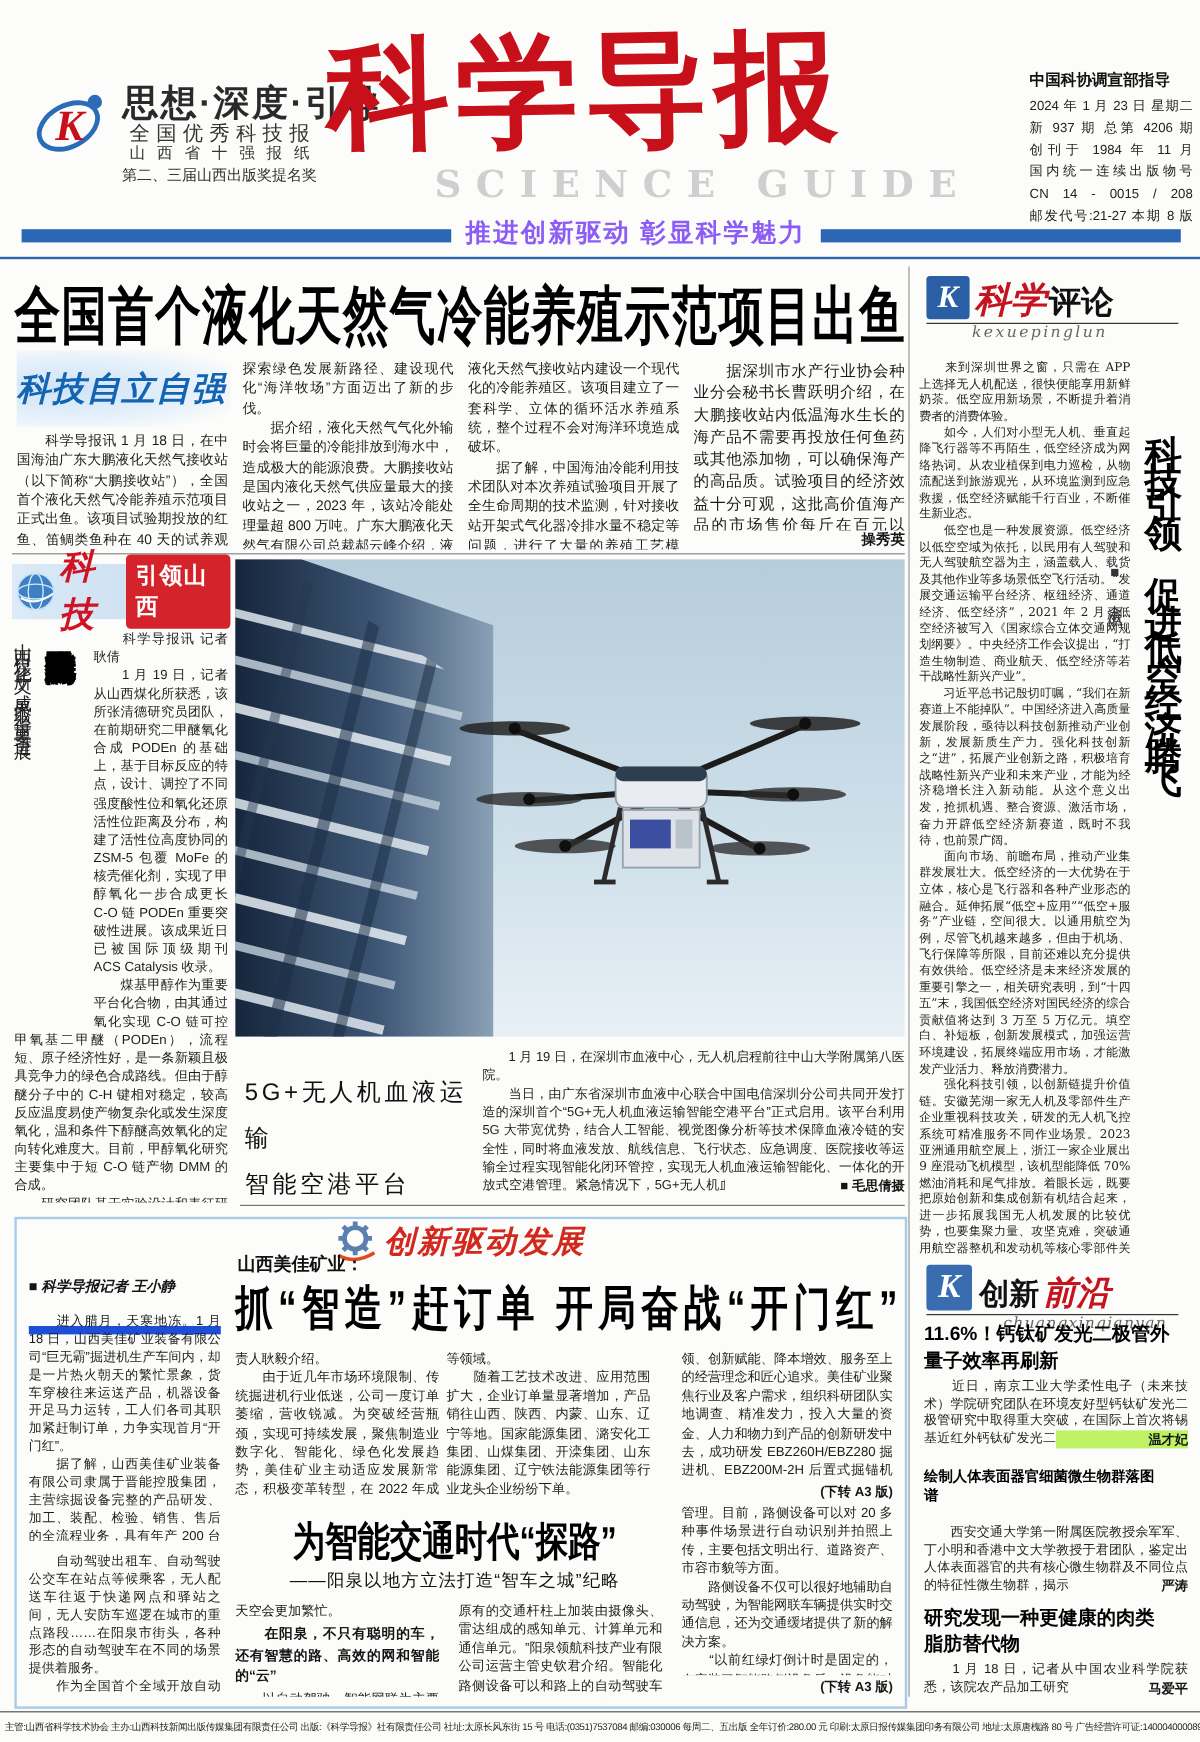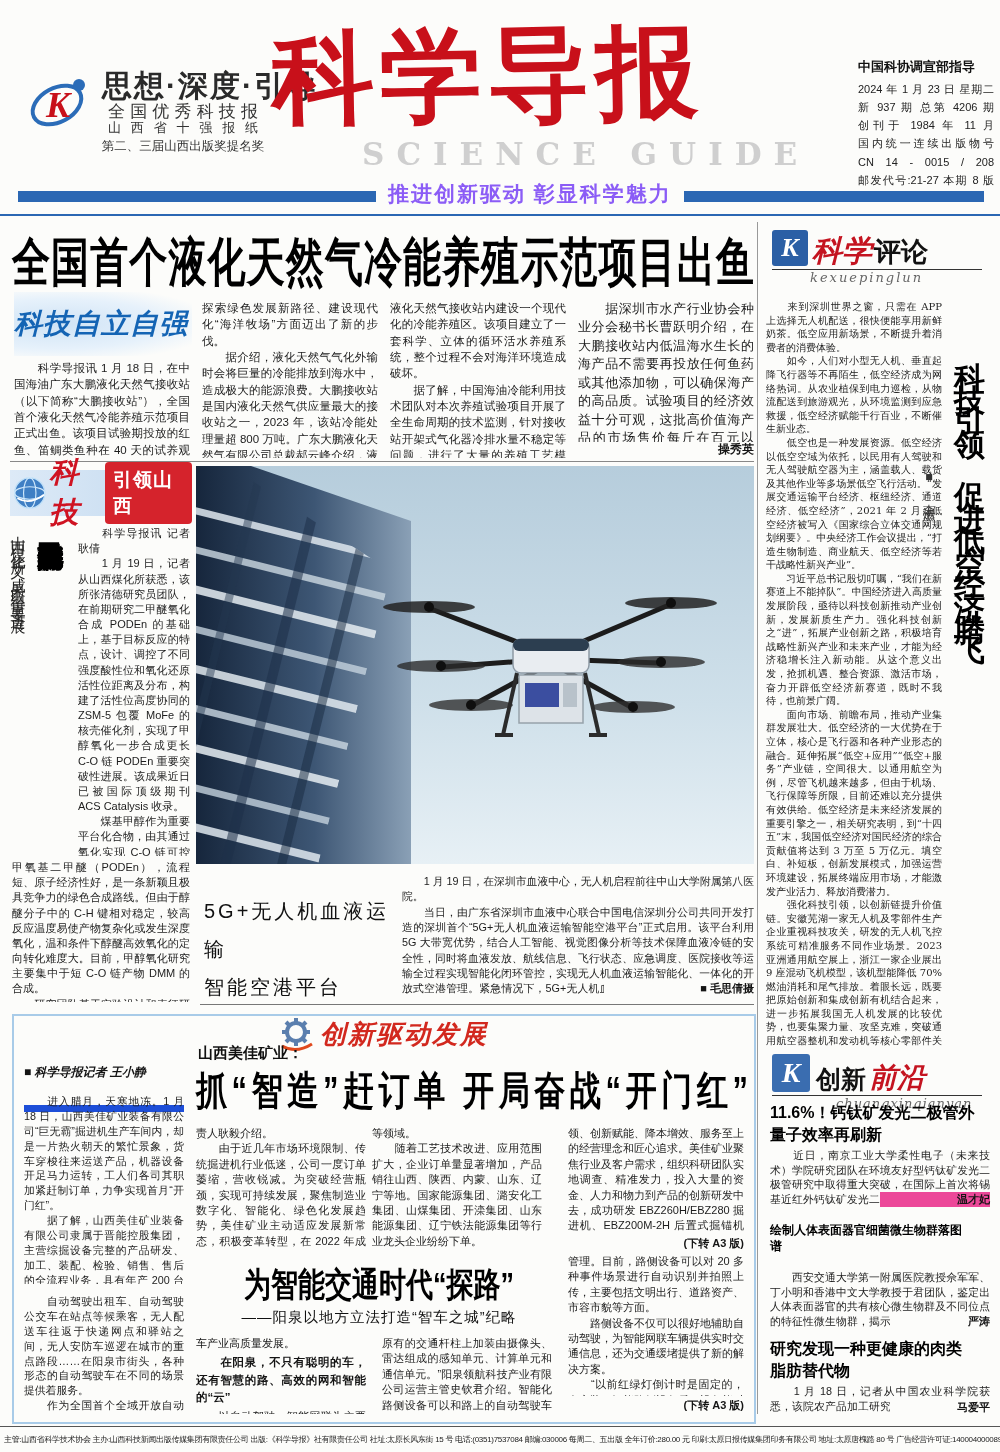--- a/index.html
+++ b/index.html
@@ -202,21 +202,21 @@
 　　截至上年末，公司营业收入同比增长 75.86%，利润总额同比增长 3532.74%，超额完成全年任务目标。实现产值收入创新高，描绘出产能、效益双增长曲线，交出一份漂亮的成绩单。
 　　成绩的背后是美佳矿业坚持工艺统</div>
 <div class="abs flow" style="left:568px;top:1126px;width:176px;height:108px;font-size:11px;line-height:1.4;">领、创新赋能、降本增效、服务至上的经营理念和匠心追求。美佳矿业聚焦行业及客户需求，组织科研团队实地调查、精准发力，投入大量的资金、人力和物力到产品的创新研发中去，成功研发 EBZ260H/EBZ280 掘进机、EBZ200M-2H 后置式掘锚机等满足市场需求的高新技术产品，并荣获省级“专精特新”中小企业荣誉称号。同时，完善正向激励制度，鼓励生产一线员工创新思维刻苦钻研，依托于实践中的经验和灵感，创造出更多既实用又接地气的小发明、小妙招，实现降本增效。</div>
 <div class="abs bb" style="left:568px;top:1236px;width:176px;font-size:11px;text-align:right;">(下转 A3 版)</div>
 
 <div class="abs" style="left:196px;top:1262px;width:366px;font-size:27px;font-weight:900;color:#000;text-align:center;
             transform:scaleY(1.25);transform-origin:left top;white-space:nowrap;">为智能交通时代“探路”</div>
 <div class="abs" style="left:196px;top:1308px;width:366px;font-size:14.5px;color:#111;text-align:center;letter-spacing:1px;">——阳泉以地方立法打造“智车之城”纪略</div>
 
 <div class="abs" style="left:196px;top:1336px;width:170px;height:78px;overflow:hidden;">
-  <div class="just" style="font-size:11px;line-height:1.4;">车产业高质量发展。</div>
+  <div class="just" style="font-size:11px;line-height:1.4;">天空会更加繁忙。</div>
   <div class="bb just" style="font-size:11.5px;line-height:1.5;margin:3px 0;">　　在阳泉，不只有聪明的车，还有智慧的路、高效的网和智能的“云”</div>
   <div class="just" style="font-size:11px;line-height:1.4;">　　以自动驾驶、智能网联为主要特征的智能交通时代已经到来。“阳泉市已在主城区 50 个路口建设了智能化路侧设备，即在</div>
 </div>
 <div class="abs flow" style="left:382px;top:1336px;width:170px;height:78px;font-size:11px;line-height:1.4;">原有的交通杆柱上加装由摄像头、雷达组成的感知单元、计算单元和通信单元。”阳泉领航科技产业有限公司运营主管史钦君介绍。智能化路侧设备可以和路上的自动驾驶车配合，一静一动地对城市进行 360 度全方位扫描，用数据实现城市交通精准治理，并由交通延伸至智慧城市的精细化</div>
 <div class="abs flow" style="left:568px;top:1254px;width:176px;height:142px;font-size:11px;line-height:1.4;">管理。目前，路侧设备可以对 20 多种事件场景进行自动识别并拍照上传，主要包括文明出行、道路资产、市容市貌等方面。
 　　路侧设备不仅可以很好地辅助自动驾驶，为智能网联车辆提供实时交通信息，还为交通缓堵提供了新的解决方案。
 　　“以前红绿灯倒计时是固定的，在安装了智能路侧设备后，设备能对实时的车流量和交通状况进行 AI 分析，进而为红绿灯下达最优配时方案，让以往的‘车等灯’变成如今的‘灯看车’。多个路口的红绿灯进行联动，就形成了‘绿波带’。”</div>
 <div class="abs bb" style="left:568px;top:1398px;width:176px;font-size:11px;text-align:right;">(下转 A3 版)</div>
 
 <div class="abs" style="left:772px;top:230px;width:220px;">
@@ -246,21 +246,21 @@
     <span class="kbox" style="width:38px;height:38px;font-size:28px;background:#3a6db0;">K</span>
     <span style="font-size:25px;font-weight:600;color:#111;margin-left:6px;line-height:1;">创新</span>
     <span class="serif" style="font-size:28px;font-weight:900;font-style:italic;color:#c41420;margin-left:3px;line-height:1;">前沿</span>
   </div>
   <div style="width:210px;height:1px;background:#333;margin-top:3px;"></div>
   <div class="serif" style="font-size:13px;font-style:italic;color:#666;letter-spacing:1px;margin-left:64px;">chuangxinqianyan</div>
 </div>
 
 <div class="abs bb" style="left:770px;top:1102px;width:220px;font-size:16px;line-height:1.35;color:#000;">11.6%！钙钛矿发光二极管外量子效率再刷新</div>
 <div class="abs flow" style="left:770px;top:1148px;width:220px;height:58px;font-size:10.8px;line-height:1.36;">　　近日，南京工业大学柔性电子（未来技术）学院研究团队在环境友好型钙钛矿发光二极管研究中取得重大突破，在国际上首次将锡基近红外钙钛矿发光二极管外量子效率提升至 11.6%。相关研究成果发表于《自然-纳米技术》。</div>
-<div class="abs bb" style="left:880px;top:1192px;width:110px;font-size:11px;text-align:right;background:#ec4899;">温才妃</div>
+<div class="abs bb" style="left:880px;top:1192px;width:110px;font-size:11px;text-align:right;background:#bef264;">温才妃</div>
 
 <div class="abs bb" style="left:770px;top:1222px;width:200px;font-size:12px;line-height:1.35;color:#000;">绘制人体表面器官细菌微生物群落图谱</div>
 <div class="abs flow" style="left:770px;top:1270px;width:220px;height:58px;font-size:10.8px;line-height:1.36;">　　西安交通大学第一附属医院教授佘军军、丁小明和香港中文大学教授于君团队，鉴定出人体表面器官的共有核心微生物群及不同位点的特征性微生物群，揭示了人体不同部位微生物群组成及分布的多样性和特异性。相关研究成果近日发表于《自然-通讯》。</div>
 <div class="abs bb" style="left:890px;top:1314px;width:100px;font-size:11px;text-align:right;background:#fcfcfa;">严涛</div>
 
 <div class="abs bb" style="left:770px;top:1338px;width:200px;font-size:16px;line-height:1.35;color:#000;">研究发现一种更健康的肉类脂肪替代物</div>
 <div class="abs flow" style="left:770px;top:1384px;width:220px;height:30px;font-size:10.8px;line-height:1.36;">　　1 月 18 日，记者从中国农业科学院获悉，该院农产品加工研究所肉品科学与营养工程创新团队研究发现，植物多糖可以作为一种新的、更健康的肉类脂肪替代物，与肌原纤维蛋白相互作用。这为开发更健康、更营养的肉制品提供了新的可能性和思路。相关研究成果日前发表于国际期刊《食品亲水胶体》。</div>
 <div class="abs bb" style="left:890px;top:1400px;width:100px;font-size:11px;text-align:right;background:#fcfcfa;">马爱平</div>
 
 <div class="abs" style="left:0;top:1426px;width:1000px;height:1px;background:#555;"></div>

